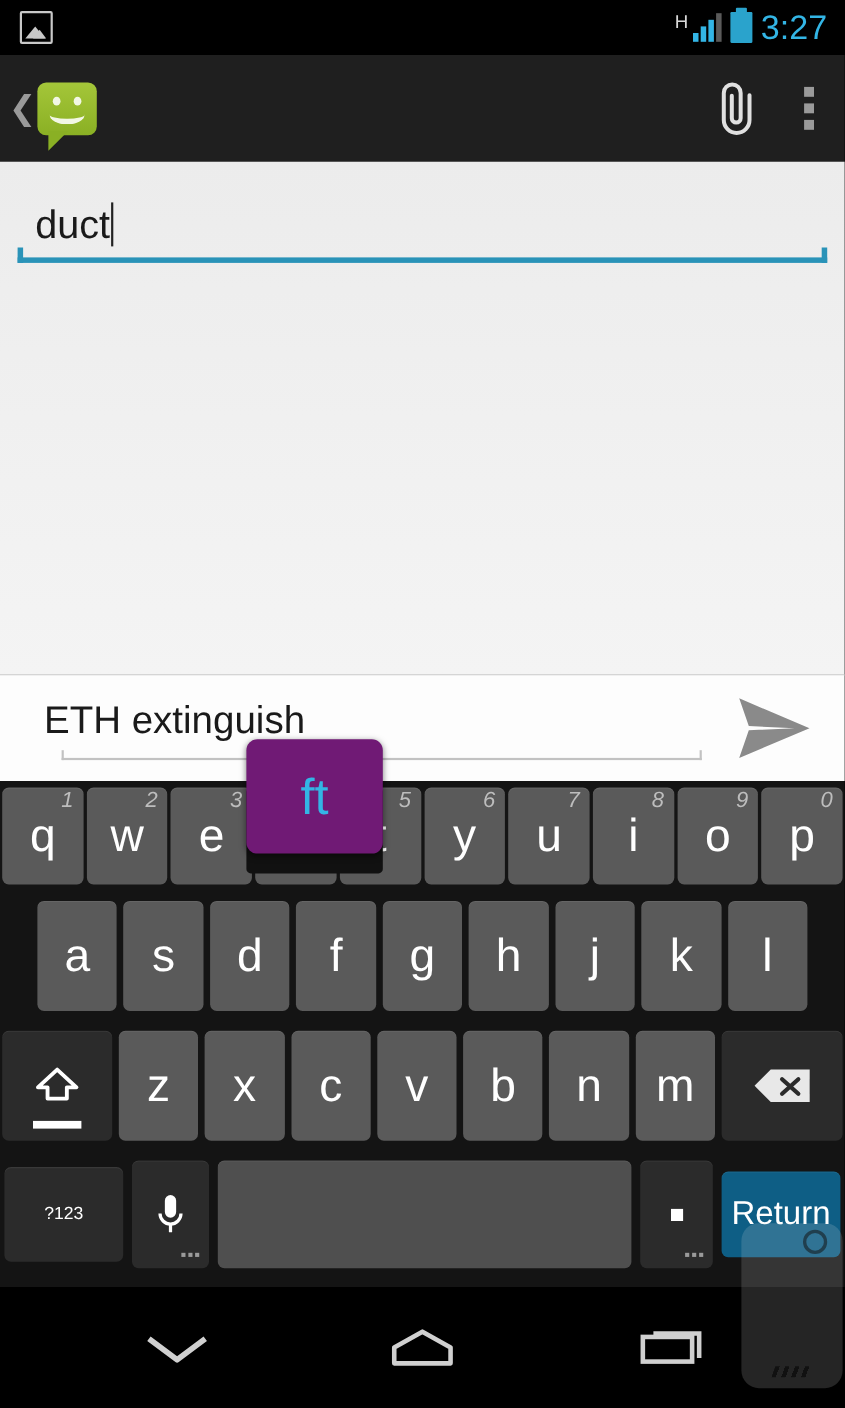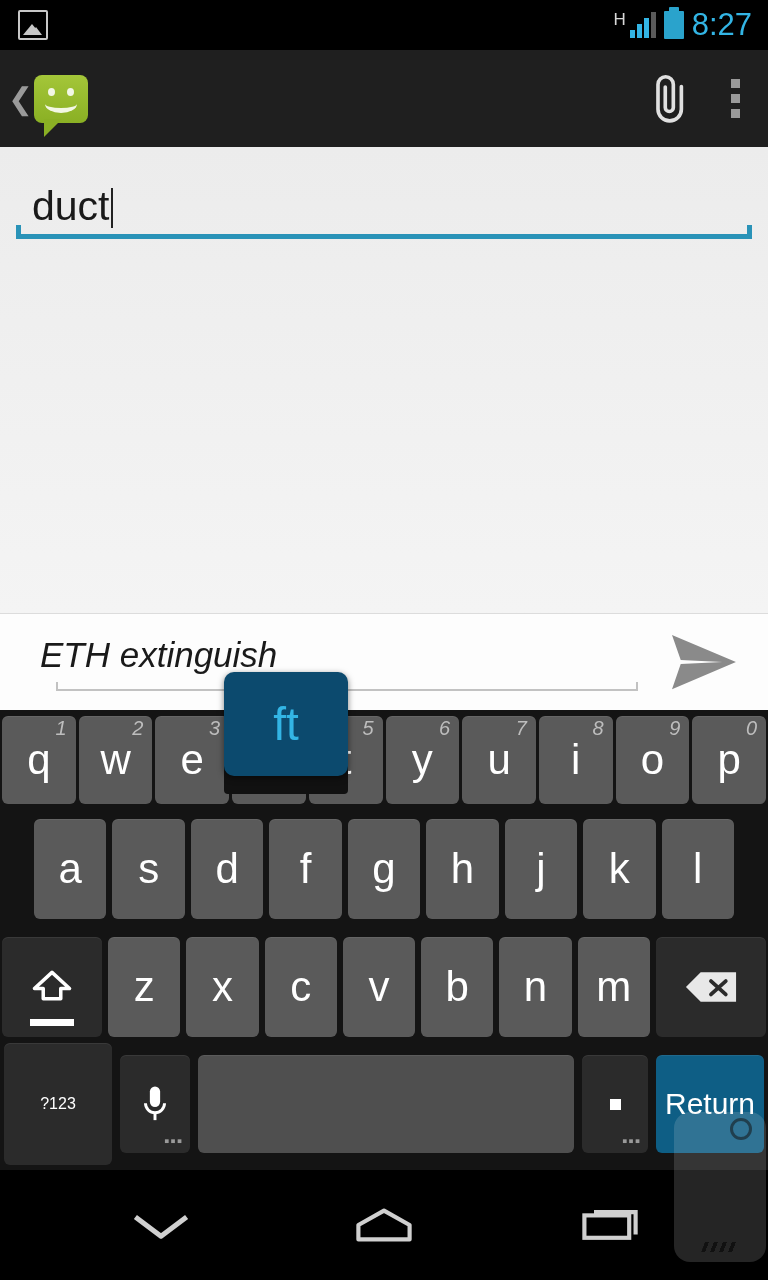--- a/index.html
+++ b/index.html
@@ -71,39 +71,39 @@
              align-items:center; justify-content:center; gap:6px; }
   .overflow i{ width:9px; height:9px; background:#9a9a9a; display:block; }
 
   
   .bodyarea{
     position:absolute; top:147px; left:0; width:768px; height:466px;
     background:linear-gradient(#ececec,#f4f4f4);
   }
   .recipient-wrap{ position:absolute; top:20px; left:16px; right:16px; height:80px; }
   .recipient-text{
-    position:absolute; left:16px; top:16px; font-size:41px; color:#1a1a1a;
+    position:absolute; left:16px; top:16px; font-size:36px; color:#1a1a1a;
     white-space:nowrap;
   }
   .caret{ display:inline-block; width:2px; height:40px; background:#222;
           vertical-align:-8px; margin-left:1px; }
   .recip-underline{
     position:absolute; left:0; right:0; bottom:8px; height:5px; background:#2a93b8;
   }
   .recip-underline::before,.recip-underline::after{
     content:""; position:absolute; bottom:0; width:5px; height:14px; background:#2a93b8;
   }
   .recip-underline::before{ left:0; } .recip-underline::after{ right:0; }
 
   
   .composebar{
     position:absolute; top:613px; left:0; width:768px; height:97px;
     background:#fdfdfd; border-top:1px solid #dcdcdc; display:flex; align-items:center;
   }
-  .compose-field{ position:relative; flex:1; margin-left:28px; height:70px;font-style:italic; }
+  .compose-field{ position:relative; flex:1; margin-left:28px; height:70px; }
   .compose-text{ position:absolute; left:12px; top:8px; font-size:35px; color:#1a1a1a;
                  white-space:nowrap; }
   .compose-underline{ position:absolute; left:28px; right:0; bottom:6px; height:2px;
                       background:#c2c2c2; }
   .compose-underline::before,.compose-underline::after{
     content:""; position:absolute; bottom:0; width:2px; height:9px; background:#c2c2c2; }
   .compose-underline::before{ left:0; } .compose-underline::after{ right:0; }
   .send-btn{ width:130px; height:97px; display:flex; align-items:center; justify-content:center; }
   .send-btn svg{ width:80px; height:62px; }
 
@@ -126,35 +126,35 @@
   .key.letter{ font-size:42px; font-weight:400; }
   .key.dark{ background:#2b2b2b; }
   .r1 .key{ flex:1; height:88px; }
   .r2 .key{ flex:1; height:100px; }
   .r3 .key.letter{ flex:1; height:100px; }
   .numhint{
     position:absolute; top:1px; right:9px; font-size:20px; color:#bdbdbd; font-weight:400;
   }
   .key.shift{ width:100px; height:100px; }
   .key.bksp{ width:110px; height:100px; }
-  .key.sym{ width:108px; height:122px; }
+  .key.sym{ width:108px; height:86px; }
   .key.mic{ width:70px; height:98px; }
   .key.space{ flex:1; height:98px; background:#4f4f4f; }
   .key.period{ width:66px; height:98px; }
-  .key.return{ width:108px; height:98px; background:#0e5e85; font-size:30px; }
+  .key.return{ width:108px; height:78px; background:#0e5e85; font-size:30px; }
   .dots{ position:absolute; right:7px; bottom:5px; color:#9a9a9a; font-size:15px;
          letter-spacing:1px; line-height:1;}
   .period-dot{ width:11px; height:11px; background:#fff; display:block; }
   .shift-bar{ position:absolute; bottom:11px; left:50%; transform:translateX(-50%);
               width:44px; height:7px; background:#fff; }
 
   
   .key-preview{
     position:absolute; left:224px; top:672px; width:124px; height:104px;
-    background:#0c4a6e; border-radius:10px; display:flex; align-items:center;
+    background:#701a75; border-radius:10px; display:flex; align-items:center;
     justify-content:center; color:#33b5e5; font-size:46px; z-index:40;
     box-shadow:0 2px 6px rgba(0,0,0,.5);
   }
   .key-shadow{
     position:absolute; left:224px; top:716px; width:124px; height:78px;
     background:#111; border-radius:4px; z-index:39;
   }
 
   
   .navbar{ position:absolute; top:1170px; left:0; width:768px; height:110px; background:#000; }
@@ -191,21 +191,21 @@
     </div>
     <div class="sb-right">
       <span class="net-h">H</span>
       <span class="signal">
         <i style="height:8px"></i>
           <i style="height:14px"></i>
           <i style="height:20px"></i>
           <i class="off" style="height:26px"></i>
       </span>
       <span class="battery"></span>
-      <span class="clock">8:27</span>
+      <span class="clock">3:27</span>
     </div>
   </div>
 
   <div class="actionbar">
     <span class="back-chev">❮</span>
     <span class="app-icon">
       <span class="smiley">
         <span class="eye l"></span>
           <span class="eye r"></span>
           <span class="mouth"></span>

